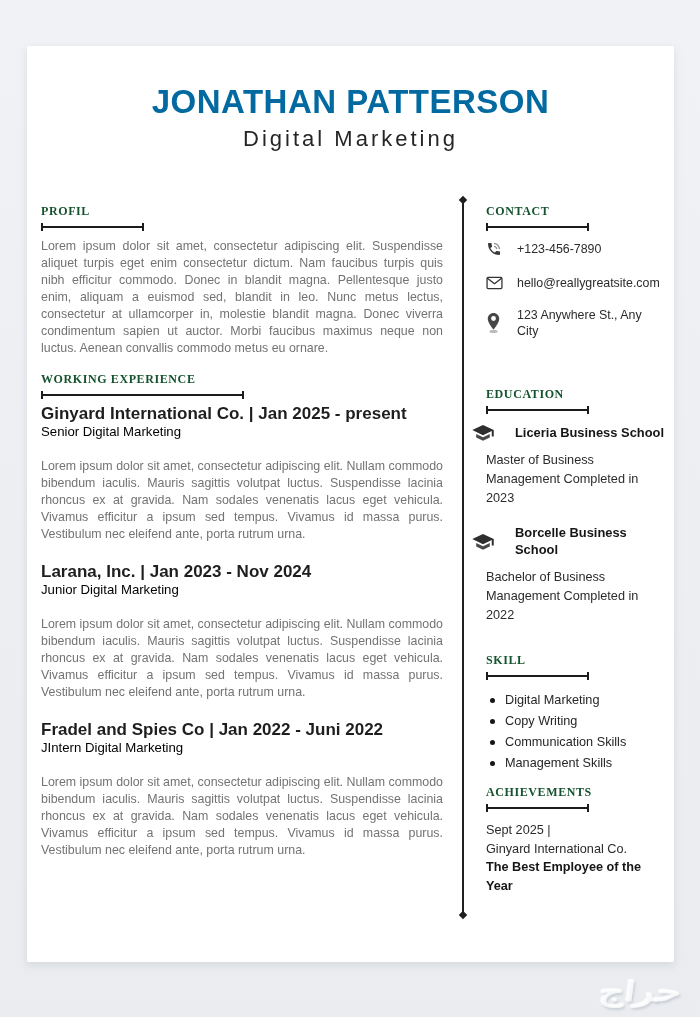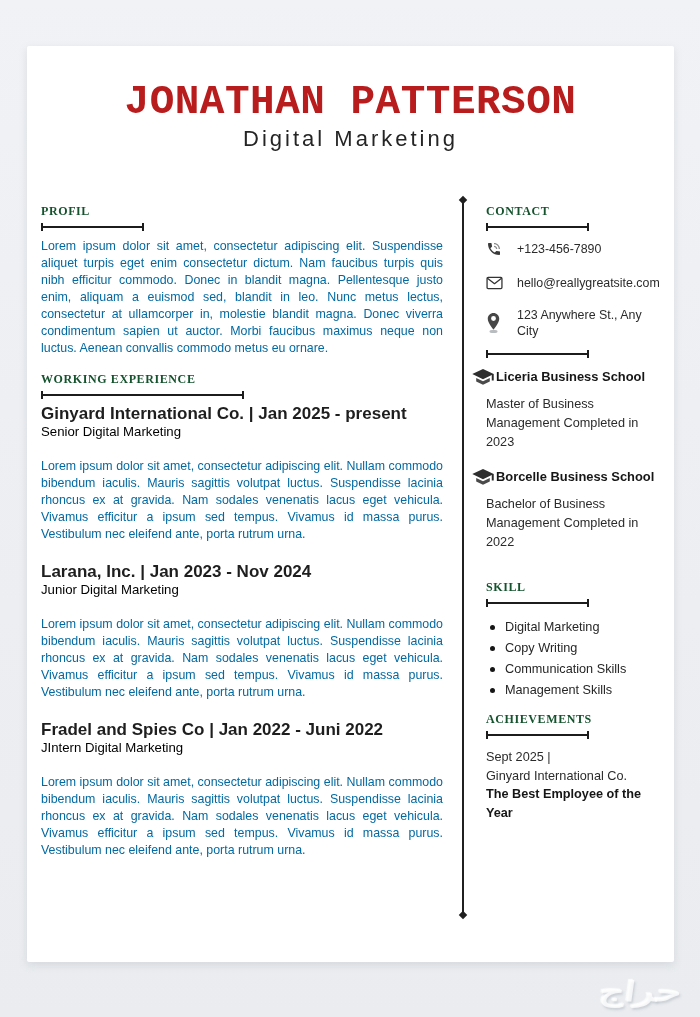--- a/index.html
+++ b/index.html
@@ -10,22 +10,22 @@
     -webkit-font-smoothing:antialiased;
   }
   .page{
     position:absolute;left:27px;top:46px;width:647px;height:916px;
     background:#ffffff;border-radius:2px;
     box-shadow:0 3px 8px rgba(115,125,140,0.18);
   }
   
   .doc-header{position:absolute;top:38px;left:0;width:100%;text-align:center;}
   .doc-name{
-    font-family:Liberation Mono, monospace;font-weight:700;font-size:41px;
-    letter-spacing:0.5px;color:#b91c1c;line-height:36px;
+    font-family:Liberation Sans, sans-serif;font-weight:700;font-size:33px;
+    letter-spacing:0.5px;color:#0369a1;line-height:36px;
   }
   .doc-role{
     font-family:"Liberation Sans", sans-serif;font-size:22px;font-weight:500;
     letter-spacing:3px;color:#252525;line-height:28px;margin-top:5px;
   }
   
   .sec-heading{
     font-family:"Liberation Serif", serif;font-size:12px;font-weight:700;
     letter-spacing:0.6px;color:#14532d;line-height:19px;margin:0;
   }
@@ -43,41 +43,41 @@
   .col-right{position:absolute;left:459px;top:156px;width:178px;}
   .divider{position:absolute;left:435px;top:154px;width:2px;height:715px;background:#202020;}
   .divider::before,.divider::after{
     content:"";position:absolute;left:-2.5px;width:6px;height:6px;background:#202020;
     transform:rotate(45deg);
   }
   .divider::before{top:-3px;}
   .divider::after{bottom:-3px;}
   
   .para{
-    font-size:12.4px;line-height:17px;color:#0369a1;text-align:justify;margin:0;
+    font-size:12.4px;line-height:17px;color:#737373;text-align:justify;margin:0;
   }
   .profile-para{margin-top:10px;}
   .we-heading{margin-top:13px;}
   .job{margin:0;}
   .job-title{font-size:17px;font-weight:700;color:#1e1e1e;line-height:18px;margin-top:20px;}
   .job-role{font-size:13.2px;color:#000000;line-height:18px;}
   .job-para{margin-top:17px;}
   .job.first .job-title{margin-top:9px;}
   
   .contact-list{margin-top:11px;}
   .contact-row{display:flex;align-items:center;margin-bottom:14px;}
   .contact-row.loc{margin-top:5px;}
   .contact-icon{width:17px;height:20px;flex:0 0 17px;display:flex;align-items:center;}
   .contact-text{font-size:12.4px;color:#2b2b2b;margin-left:14px;line-height:16px;}
   
   .edu-heading{margin-top:46px;}
   .edu-entry{margin-top:13px;}
   .edu-school{display:flex;align-items:center;margin-left:-14px;}
   .edu-cap{width:22px;height:17px;flex:0 0 22px;}
-  .edu-name{font-size:12.9px;font-weight:700;color:#161616;margin-left:2px;line-height:17px;}
+  .edu-name{font-size:12.9px;font-weight:700;color:#161616;margin-left:21px;line-height:17px;}
   .edu-detail{font-size:12.7px;color:#2b2b2b;line-height:19px;margin-top:10px;}
   
   .skill-heading{margin-top:26px;}
   .skill-list{margin:13px 0 0 0;padding:0;list-style:none;}
   .skill-item{
     position:relative;font-size:12.7px;color:#262626;line-height:21px;padding-left:19px;
   }
   .skill-item::before{
     content:"";position:absolute;left:4px;top:8px;width:5px;height:5px;border-radius:50%;
     background:#161616;
@@ -166,20 +166,21 @@
         <span class="contact-icon">
           <svg class="icon-svg" width="15" height="22" viewBox="0 0 24 34">
             <ellipse cx="12" cy="30.5" rx="6.5" ry="2.6" fill="#b9bcbf"></ellipse>
             <path fill="#474747" d="M12 1C6.9 1 2.8 5.1 2.8 10.2c0 6.9 9.2 17.3 9.2 17.3s9.2-10.4 9.2-17.3C21.2 5.1 17.1 1 12 1zm0 12.6a3.9 3.9 0 1 1 0-7.8 3.9 3.9 0 0 1 0 7.8z"></path>
           </svg>
         </span>
         <span class="contact-text">123 Anywhere St., Any City</span>
       </div>
     </div>
 
+    <h2 class="sec-heading edu-heading">EDUCATION</h2>
     <div class="rule w-side"></div>
 
     <div class="edu-entry">
       <div class="edu-school">
         <span class="edu-cap">
           <svg class="icon-svg" width="22" height="17" viewBox="0 0 24 19">
             <path fill="#2e2e2e" d="M12 1 0 6.8l12 5.8 9.8-4.74V14h2.2V6.8L12 1z"></path>
             <path fill="#4a4a4a" d="M4.4 11.2v3.9L12 18.6l7.6-3.5v-3.9L12 14.9l-7.6-3.7z"></path>
           </svg>
         </span>

